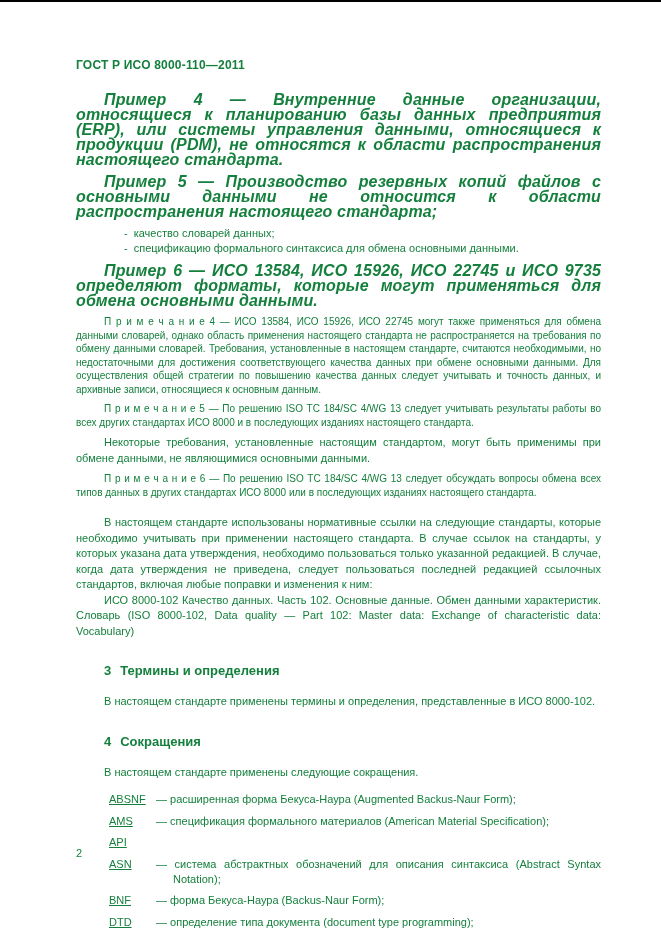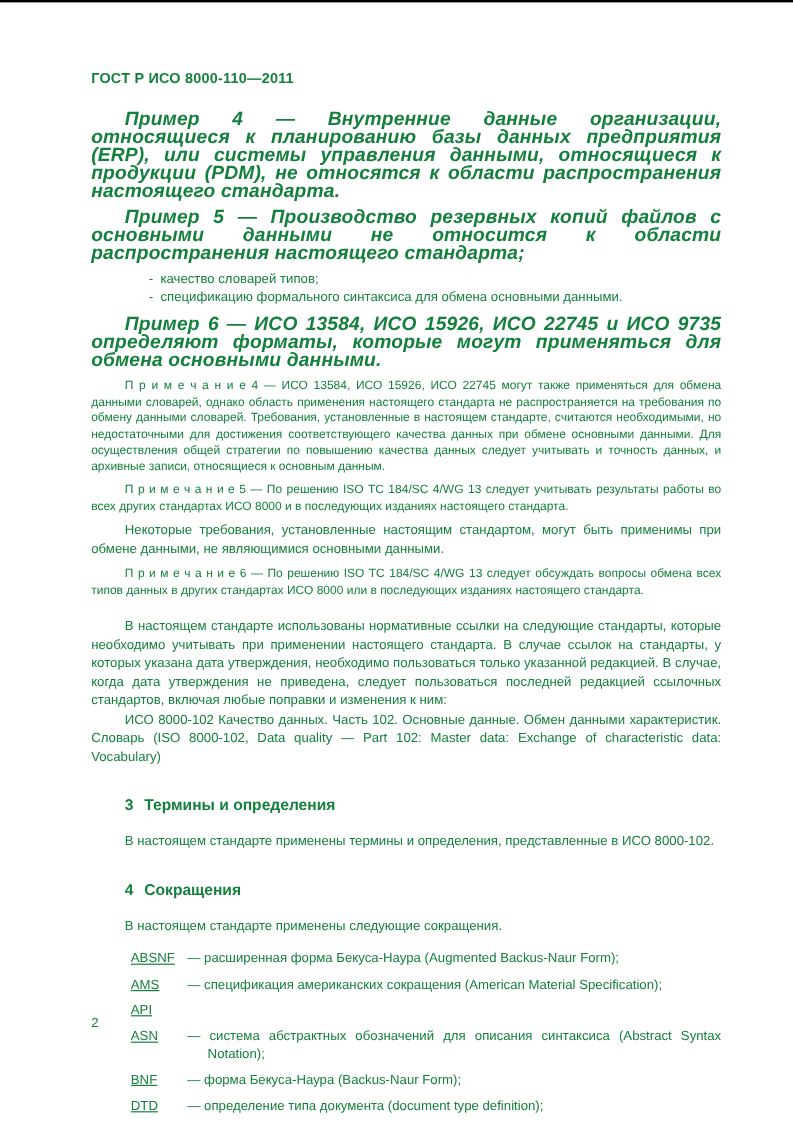--- a/index.html
+++ b/index.html
@@ -97,21 +97,21 @@
 <body>
 
 <div class="page">
 
   <div class="doc-header">ГОСТ Р ИСО 8000-110—2011</div>
 
   <div class="example">Пример 4 — Внутренние данные организации, относящиеся к планированию базы данных предприятия (ERP), или системы управления данными, относящиеся к продукции (PDM), не относятся к области распространения настоящего стандарта.</div>
   <div class="example">Пример 5 — Производство резервных копий файлов с основными данными не относится к области распространения настоящего стандарта;</div>
 
   <div class="dash-list">
-    <div class="list-item"><span class="marker">-</span><span>качество словарей типов;</span></div>
+    <div class="list-item"><span class="marker">-</span><span>качество словарей данных;</span></div>
     <div class="list-item"><span class="marker">-</span><span>спецификацию формального синтаксиса для обмена основными данными.</span></div>
   </div>
 
   <div class="example">Пример 6 — ИСО 13584, ИСО 15926, ИСО 22745 и ИСО 9735 определяют форматы, которые могут применяться для обмена основными данными.</div>
 
   <div class="note">П р и м е ч а н и е  4 — ИСО 13584, ИСО 15926, ИСО 22745 могут также применяться для обмена данными словарей, однако область применения настоящего стандарта не распространяется на требования по обмену данными словарей. Требования, установленные в настоящем стандарте, считаются необходимыми, но недостаточными для достижения соответствующего качества данных при обмене основными данными. Для осуществления общей стратегии по повышению качества данных следует учитывать и точность данных, и архивные записи, относящиеся к основным данным.</div>
   <div class="note">П р и м е ч а н и е  5 — По решению ISO TC 184/SC 4/WG 13 следует учитывать результаты работы во всех других стандартах ИСО 8000 и в последующих изданиях настоящего стандарта.</div>
 
   <div class="body-para" style="margin-bottom:6px;">Некоторые требования, установленные настоящим стандартом, могут быть применимы при обмене данными, не являющимися основными данными.</div>
 
@@ -130,36 +130,36 @@
   </div>
   <div class="body-para after-heading">В настоящем стандарте применены следующие сокращения.</div>
 
   <div class="abbr-list">
     <div class="abbr-row">
       <span class="abbr-term">ABSNF</span>
       <span class="abbr-def">— расширенная форма Бекуса-Наура (Augmented Backus-Naur Form);</span>
     </div>
     <div class="abbr-row">
       <span class="abbr-term">AMS</span>
-      <span class="abbr-def">— спецификация американских сокращения (American Material Specification);</span>
+      <span class="abbr-def">— спецификация формального материалов (American Material Specification);</span>
     </div>
     <div class="abbr-row">
       <span class="abbr-term">API</span>
     </div>
     <div class="abbr-row">
       <span class="abbr-term">ASN</span>
       <span class="abbr-def">— система абстрактных обозначений для описания синтаксиса (Abstract Syntax Notation);</span>
     </div>
     <div class="abbr-row">
       <span class="abbr-term">BNF</span>
       <span class="abbr-def">— форма Бекуса-Наура (Backus-Naur Form);</span>
     </div>
     <div class="abbr-row">
       <span class="abbr-term">DTD</span>
-      <span class="abbr-def">— определение типа документа (document type definition);</span>
+      <span class="abbr-def">— определение типа документа (document type programming);</span>
     </div>
     <div class="abbr-row">
       <span class="abbr-term">ECCMA</span>
       <span class="abbr-def">— международная Ассоциация управления кодами электронной коммерции (Electronic Commerce Code Management Association);</span>
     </div>
 
   </div>
 
   <div class="page-number">2</div>
 

